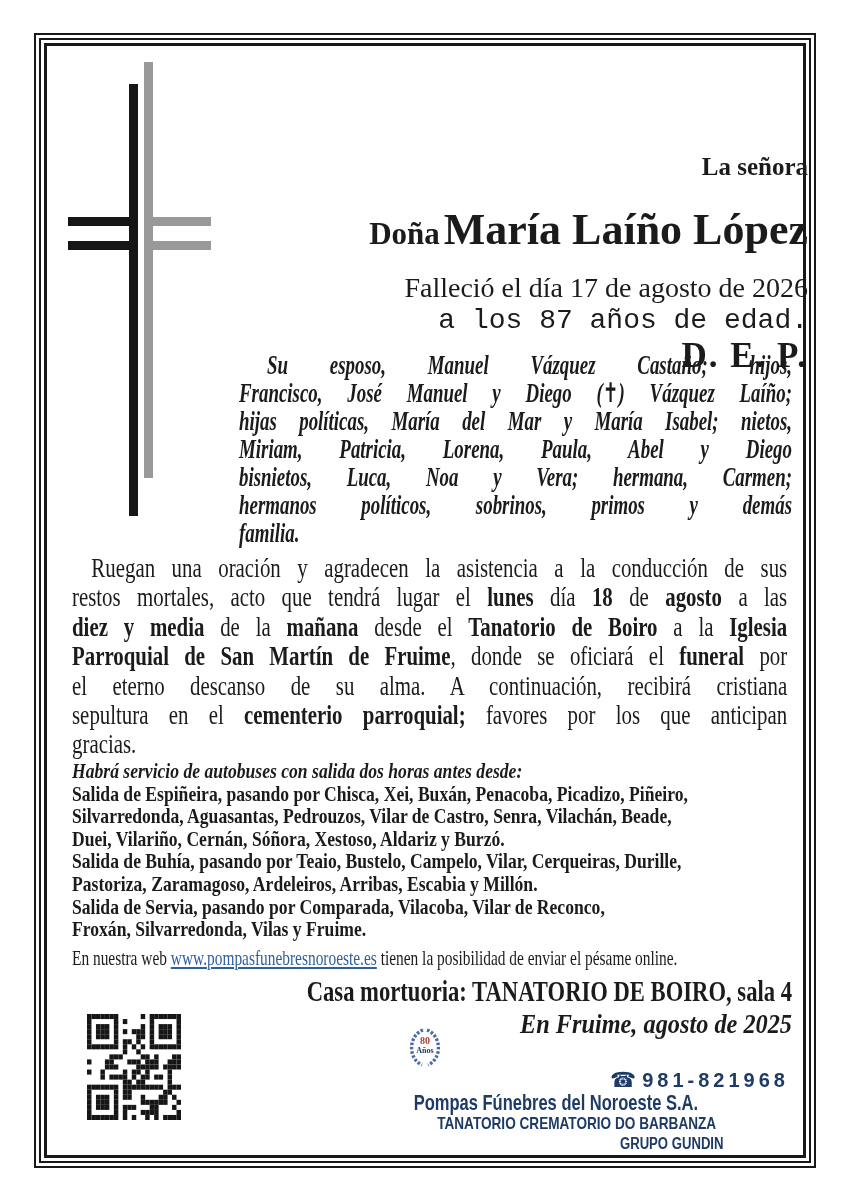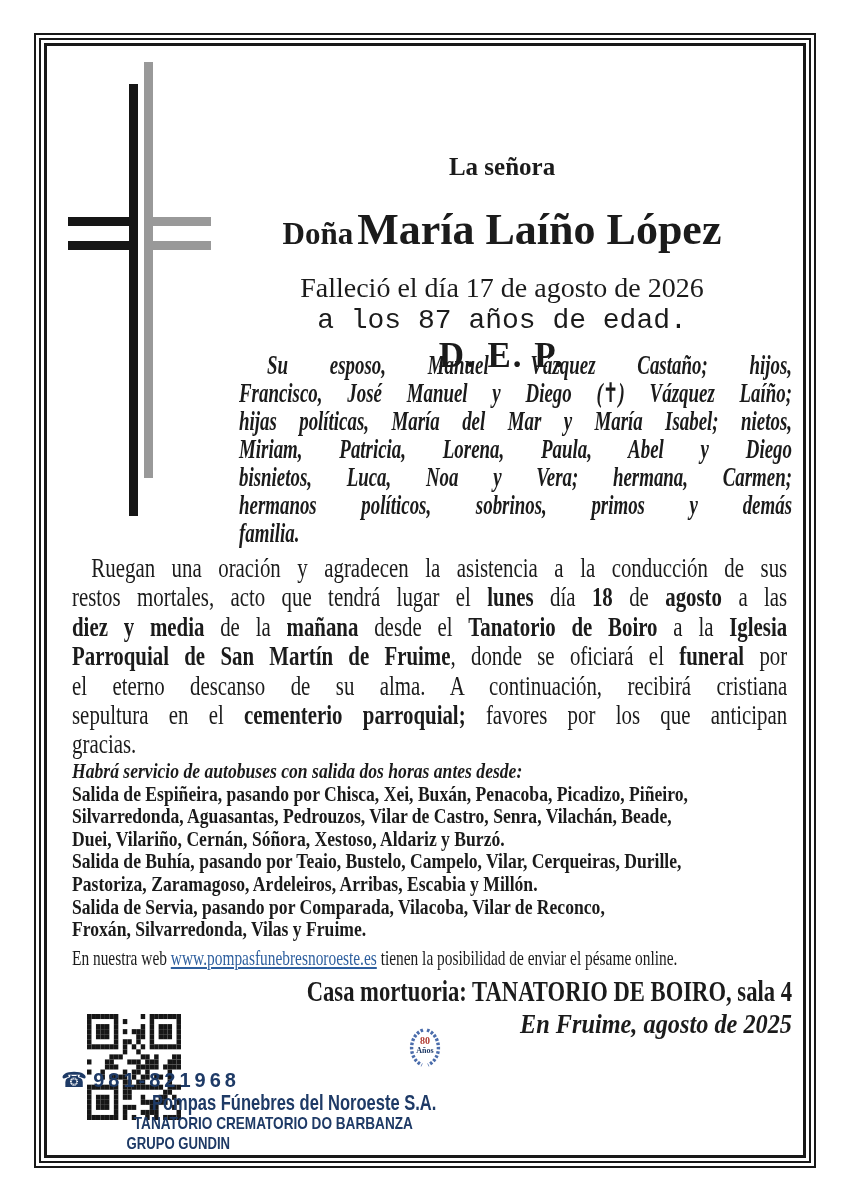--- a/index.html
+++ b/index.html
@@ -16,21 +16,21 @@
     position:relative;width:850px;height:1196px;background:#ffffff;overflow:hidden;
     font-family:"Liberation Serif","DejaVu Serif","DejaVu Sans",serif;color:var(--ink);
   }
   
   .frame{position:absolute;left:34px;top:33px;width:782px;height:1135px;box-sizing:border-box;border:2px solid #181818;}
   .frame2{position:absolute;inset:3px;border:2px solid #181818;}
   .frame3{position:absolute;inset:3px;border:3px solid #181818;}
 
   .cross-svg{position:absolute;left:60px;top:55px;}
 
-  .header{position:absolute;left:216px;top:152px;width:572px;text-align:center;}
+  .header{position:absolute;left:236px;top:152px;width:572px;text-align:right;}
   .honorific{font-size:25px;font-weight:bold;line-height:30px;}
   .name-line{margin-top:20px;line-height:56px;white-space:nowrap;}
   .title-prefix{font-size:31px;font-weight:bold;}
   .deceased-name{font-size:44px;font-weight:bold;}
   .death-line{margin-top:4px;font-size:28px;line-height:33px;}
   .age-line{font-size:28px;line-height:33px;font-family:Liberation Mono, monospace;}
   .dep{margin-top:3px;font-size:35px;font-weight:bold;letter-spacing:2px;line-height:32px;}
 
   .family{
     position:absolute;left:239px;top:351px;width:790px;
@@ -67,21 +67,21 @@
     font-weight:bold;font-size:29px;line-height:33px;white-space:nowrap;
   }
   .dateline{
     position:absolute;right:58px;top:1009px;width:810px;text-align:right;
     transform:scaleX(0.90);transform-origin:100% 0;
     font-weight:bold;font-style:italic;font-size:27px;line-height:31px;white-space:nowrap;
   }
 
   .qr-svg{position:absolute;left:87px;top:1014px;}
 
-  .footer{position:absolute;left:61px;top:1026px;width:728px;text-align:left;color:var(--navy);}
+  .footer{position:absolute;left:61px;top:1026px;width:728px;text-align:right;color:var(--navy);}
   .wreath-svg{display:block;margin:0 auto;}
   .phone-line{
     margin-top:1px;font-family:"Liberation Sans","DejaVu Sans",sans-serif;
     font-weight:bold;font-size:20px;line-height:22px;letter-spacing:4px;white-space:nowrap;
   }
   .phone-icon{font-family:"DejaVu Sans",sans-serif;letter-spacing:0;font-size:21px;margin-right:6px;}
   .company{
     font-family:"Liberation Sans","DejaVu Sans",sans-serif;font-weight:bold;font-size:22px;line-height:23px;
     transform:scaleX(0.75);transform-origin:50% 0;white-space:nowrap;
   }

